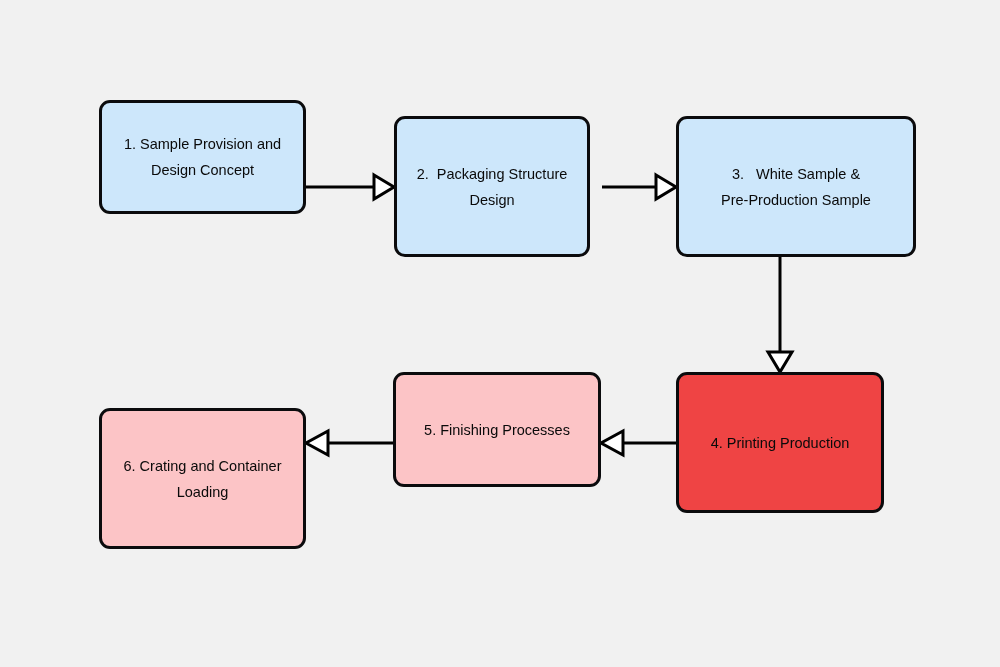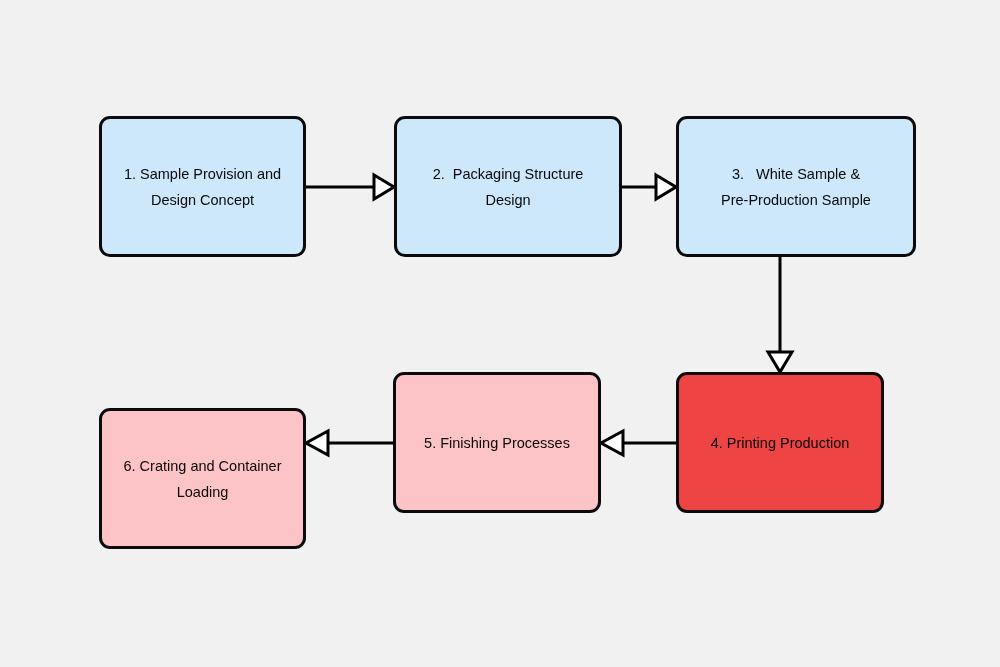--- a/index.html
+++ b/index.html
@@ -46,25 +46,25 @@
   .node-label {
     display: block;
     white-space: pre-wrap;
   }
   
   .fill-blue  { background: #cde7fb; }
   .fill-green { background: #ef4444; }
   .fill-pink  { background: #fcc4c6; }
 
   
-  #node-1 { left: 99px;  top: 116px; width: 207px; height: 141px; }
-  #node-2 { left: 394px; top: 116px; width: 228px; height: 141px; }
+  #node-1 { left: 99px;  top: 100px; width: 207px; height: 114px; }
+  #node-2 { left: 394px; top: 116px; width: 196px; height: 141px; }
   #node-3 { left: 676px; top: 116px; width: 240px; height: 141px; }
   #node-4 { left: 676px; top: 372px; width: 208px; height: 141px; }
-  #node-5 { left: 393px; top: 372px; width: 208px; height: 141px; }
+  #node-5 { left: 393px; top: 372px; width: 208px; height: 115px; }
   #node-6 { left: 99px;  top: 372px; width: 207px; height: 141px; margin-top: 36px; }
 </style>
 </head>
 <body>
 
 <div id="flow-canvas">
 
   <svg class="edge-layer" viewBox="0 0 1000 667" width="1000" height="667" xmlns="http://www.w3.org/2000/svg">
 
     <g>

